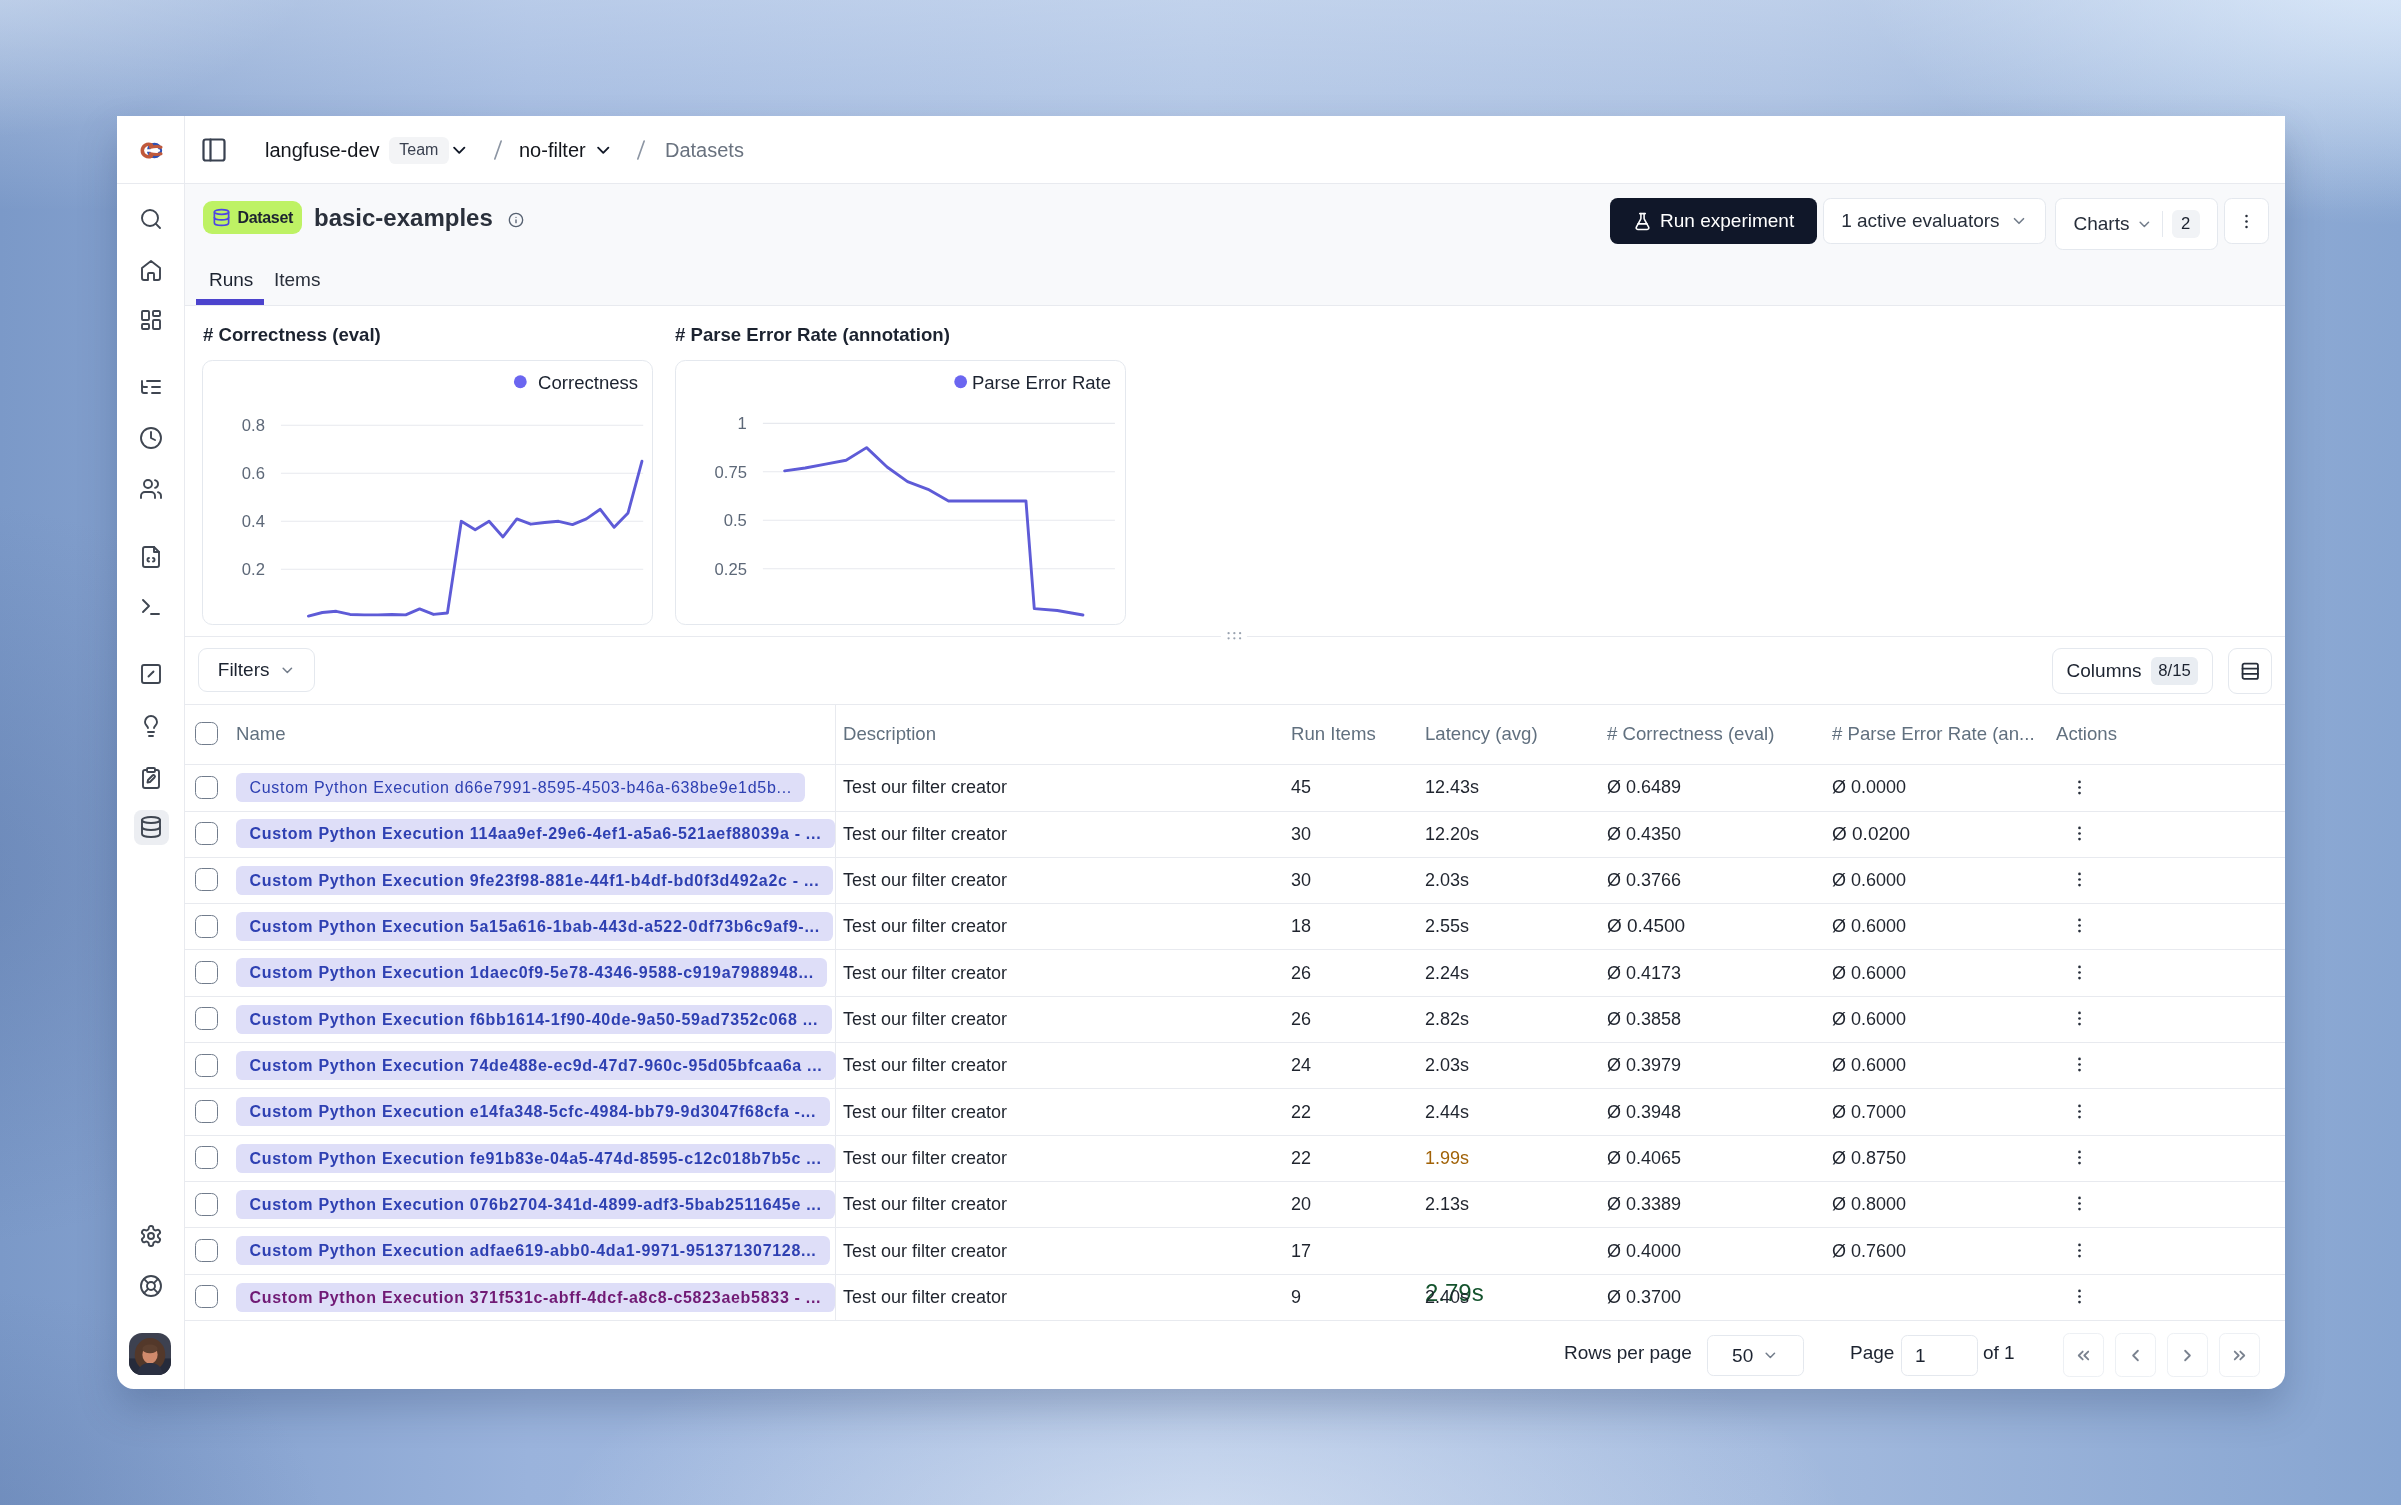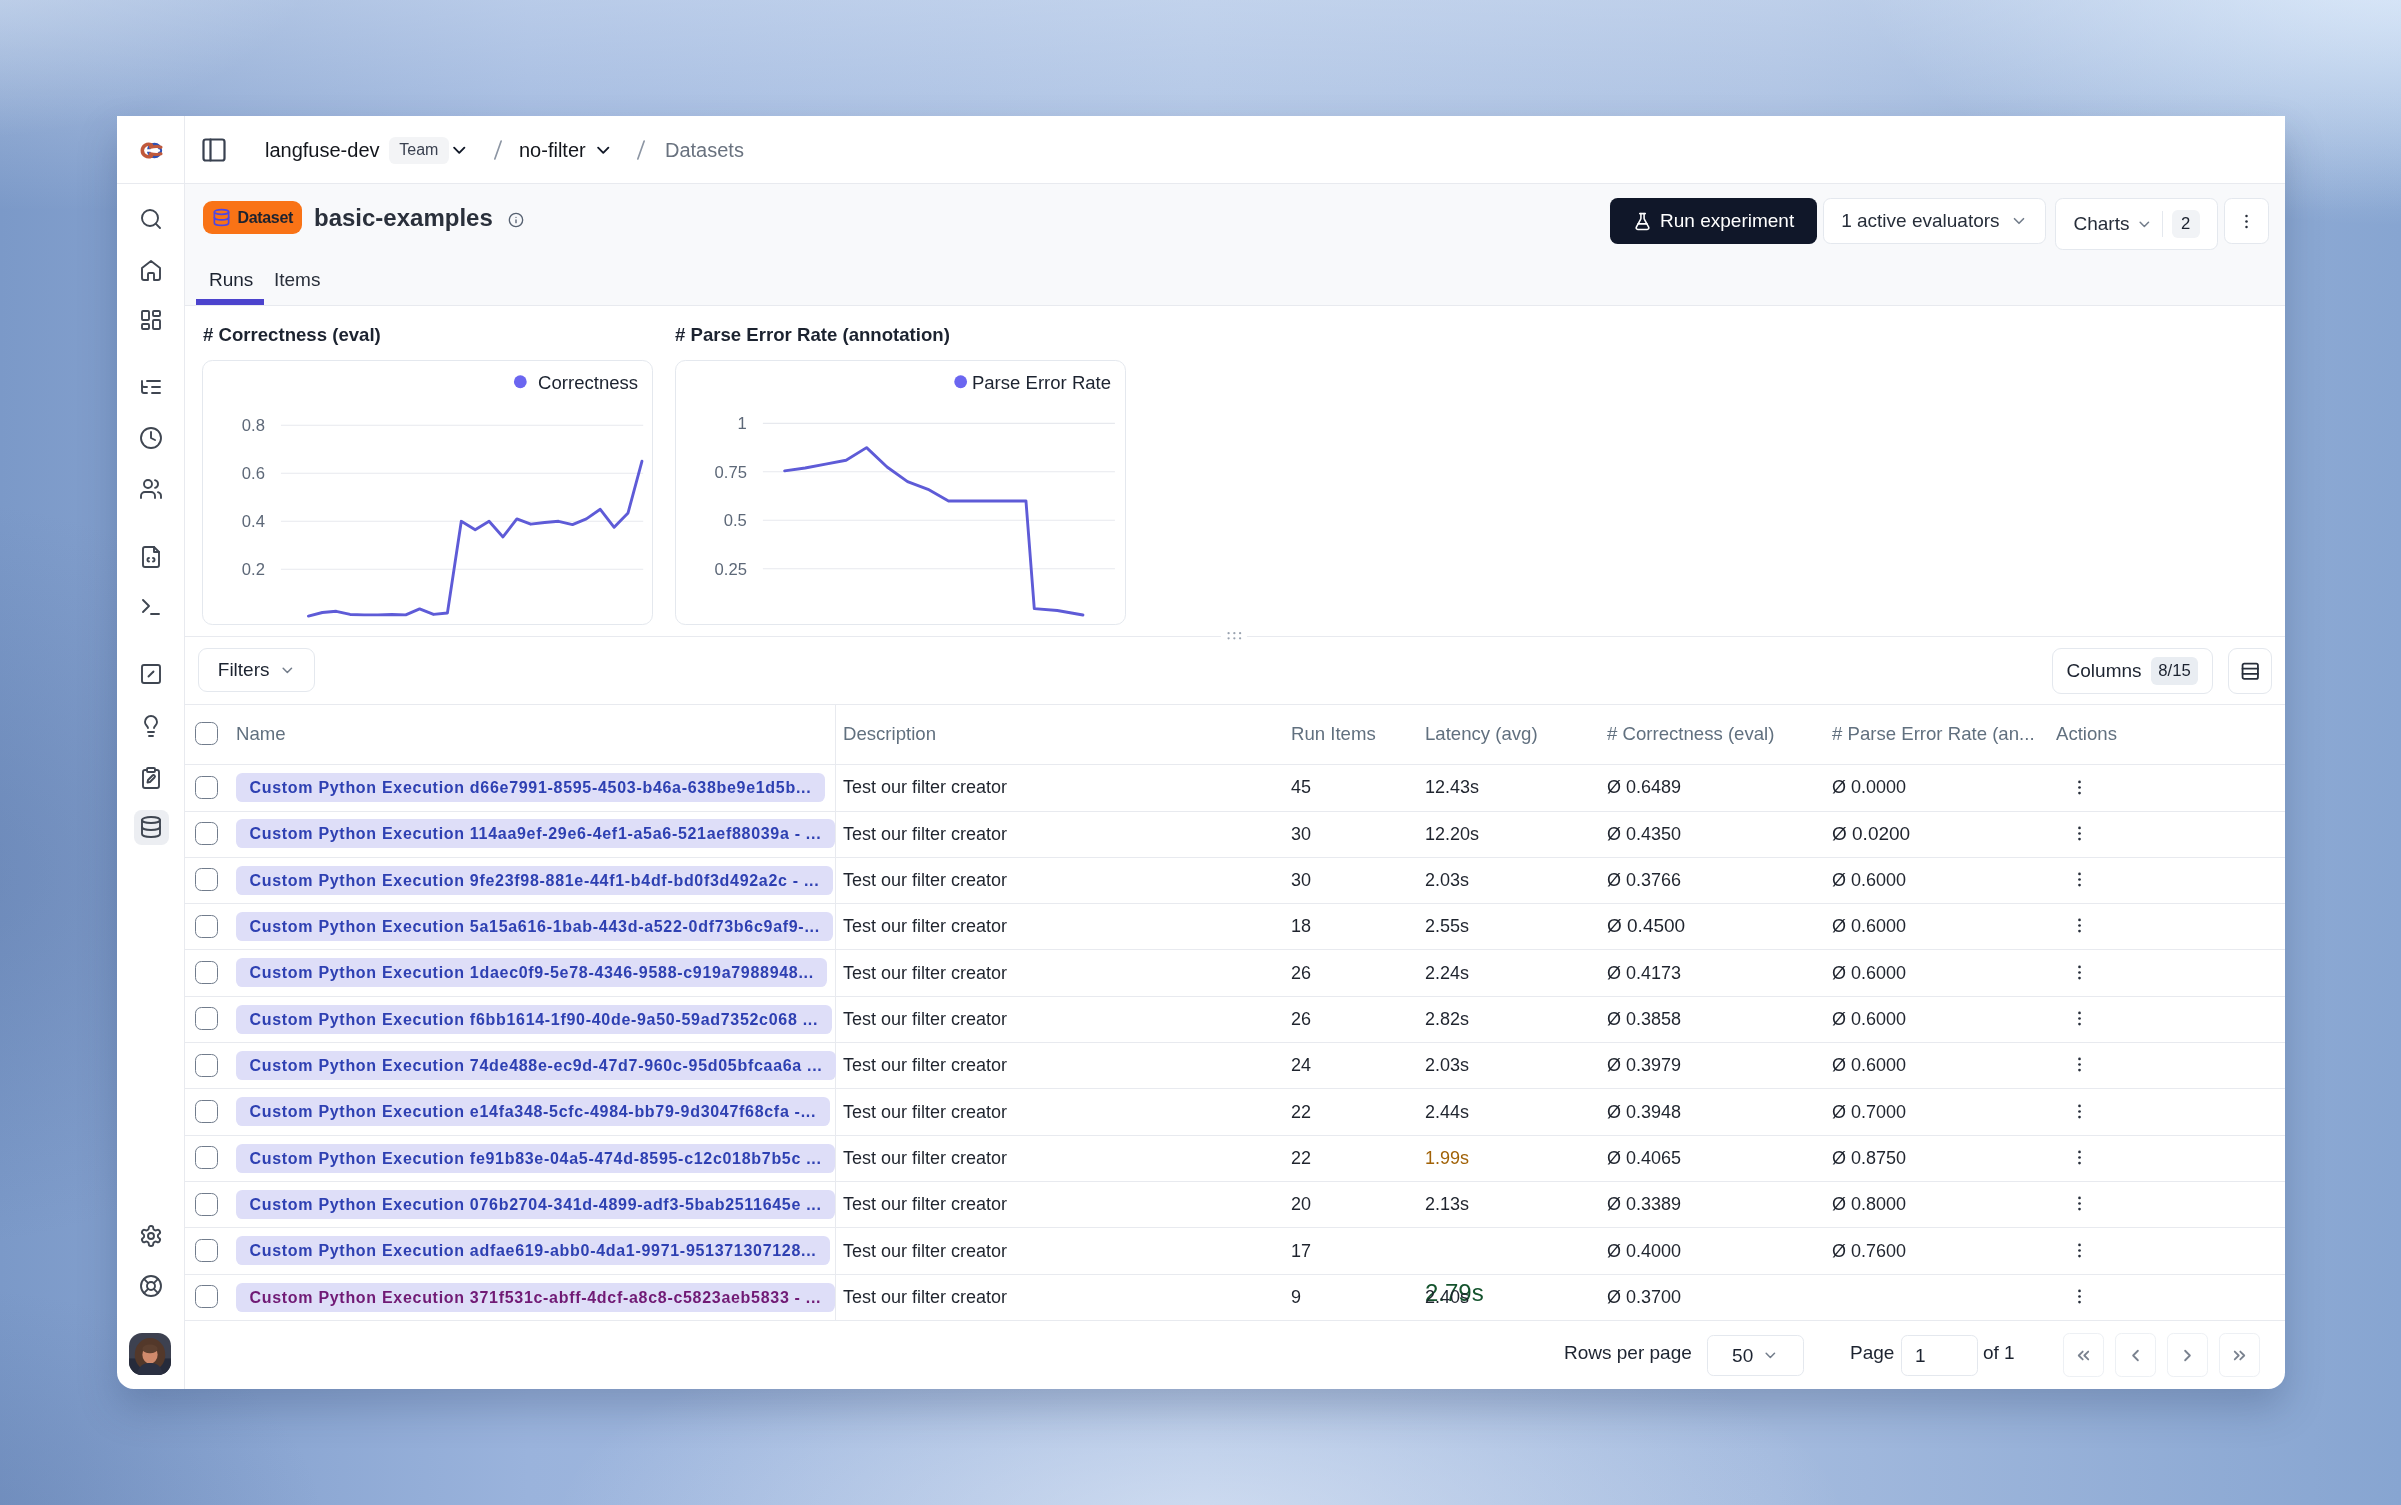--- a/index.html
+++ b/index.html
@@ -124,21 +124,21 @@
       </svg></div>
 <div class="txt" style="left:402px;top:21px;font-size:20px;line-height:26px;font-weight:500;color:#13161c">no-filter</div>
 <div class="abs" style="left:476px;top:24px"><svg width="20.5" height="20.5" viewBox="0 0 24 24" fill="none" stroke="#111827" stroke-width="2.2" stroke-linecap="round" stroke-linejoin="round" style="">
         <path d="m6 9 6 6 6-6"></path>
       </svg></div>
 <div class="abs" style="left:510px;top:20px;width:28px;height:28px"><svg width="28" height="28" viewBox="0 0 44 44">
         <path d="M27 8 17 36" stroke="#8c95a3" stroke-width="2.6" stroke-linecap="round"></path>
       </svg></div>
 <div class="txt" style="left:548px;top:21px;font-size:20px;line-height:26px;color:#69727f">Datasets</div>
 <div class="abs" style="left:68px;top:68px;width:2100px;height:122px;background:#f8f9fb;border-bottom:0.6px solid #e8eaef"></div>
-<div class="abs" style="left:86px;top:85px;height:33px;padding:0 9px;background:#f97316;border-radius:9px;display:flex;align-items:center;gap:6.4px">
+<div class="abs" style="left:86px;top:85px;height:33px;padding:0 9px;background:#bef264;border-radius:9px;display:flex;align-items:center;gap:6.4px">
 <svg width="19" height="19" viewBox="0 0 24 24" fill="none" stroke="#4e46e5" stroke-width="2.1" stroke-linecap="round" stroke-linejoin="round" style="">
         <ellipse cx="12" cy="5" rx="9" ry="3"></ellipse>
         <path d="M3 5v14a9 3 0 0 0 18 0V5"></path>
         <path d="M3 12a9 3 0 0 0 18 0"></path>
       </svg>
       <span style="font-size:16px;font-weight:700;color:#1c2330;letter-spacing:-0.3px">Dataset</span>
     </div>
 <div class="txt" style="left:197px;top:85px;font-size:24px;line-height:33px;font-weight:700;color:#2a303b">basic-examples</div>
 <div class="abs" style="left:391px;top:96px"><svg width="16" height="16" viewBox="0 0 24 24" fill="none" stroke="#566171" stroke-width="2.0" stroke-linecap="round" stroke-linejoin="round" style="">
         <circle cx="12" cy="12" r="10"></circle>
@@ -241,21 +241,21 @@
 <div class="abs" style="left:78px;top:606px;width:23px;height:23px;border:1.6px solid #717c8c;border-radius:6.4px"></div>
 <div class="txt" style="left:119px;top:605px;font-size:18.6px;line-height:26px;font-weight:500;color:#61707f">Name</div>
 <div class="txt" style="left:726px;top:605px;font-size:18.6px;line-height:26px;font-weight:500;color:#61707f">Description</div>
 <div class="txt" style="left:1174px;top:605px;font-size:18.6px;line-height:26px;font-weight:500;color:#61707f">Run Items</div>
 <div class="txt" style="left:1308px;top:605px;font-size:18.6px;line-height:26px;font-weight:500;color:#61707f">Latency (avg)</div>
 <div class="txt" style="left:1490px;top:605px;font-size:18.6px;line-height:26px;font-weight:500;color:#61707f"># Correctness (eval)</div>
 <div class="txt" style="left:1715px;top:605px;font-size:18.6px;line-height:26px;font-weight:500;color:#61707f"># Parse Error Rate (an...</div>
 <div class="txt" style="left:1939px;top:605px;font-size:18.6px;line-height:26px;font-weight:500;color:#61707f">Actions</div>
 <div class="abs" style="left:78px;top:660px;width:23px;height:23px;border:1.6px solid #717c8c;border-radius:6.4px"></div>
 <div class="abs" style="left:119px;top:657px;height:29px;padding:0 13.5px;background:#dedef8;border-radius:6.4px;display:flex;align-items:center">
-<span style="font-size:16px;font-weight:700;color:#2e40b2;white-space:nowrap;letter-spacing:0.7px">Custom Python Execution d66e7991-8595-4503-b46a-638be9e1d5b...</span>
+<span style="font-size:16px;font-weight:400;color:#2e40b2;white-space:nowrap;letter-spacing:0.7px">Custom Python Execution d66e7991-8595-4503-b46a-638be9e1d5b...</span>
     </div>
 <div class="txt" style="left:726px;top:658px;font-size:18px;line-height:26px;color:#1f242e">Test our filter creator</div>
 <div class="txt" style="left:1174px;top:658px;font-size:18px;line-height:26px;color:#1f242e">45</div>
 <div class="txt" style="left:1308px;top:658px;font-size:18px;line-height:26px;color:#1f242e">12.43s</div>
 <div class="txt" style="left:1490px;top:658px;font-size:18px;line-height:26px;color:#1f242e">Ø 0.6489</div>
 <div class="txt" style="left:1715px;top:658px;font-size:18px;line-height:26px;color:#1f242e">Ø 0.0000</div>
 <div class="abs" style="left:1953px;top:662px"><svg width="19" height="19" viewBox="0 0 24 24" fill="#272e3a">
         <circle cx="12" cy="5" r="1.7"></circle>
         <circle cx="12" cy="12" r="1.7"></circle>
         <circle cx="12" cy="19" r="1.7"></circle>

